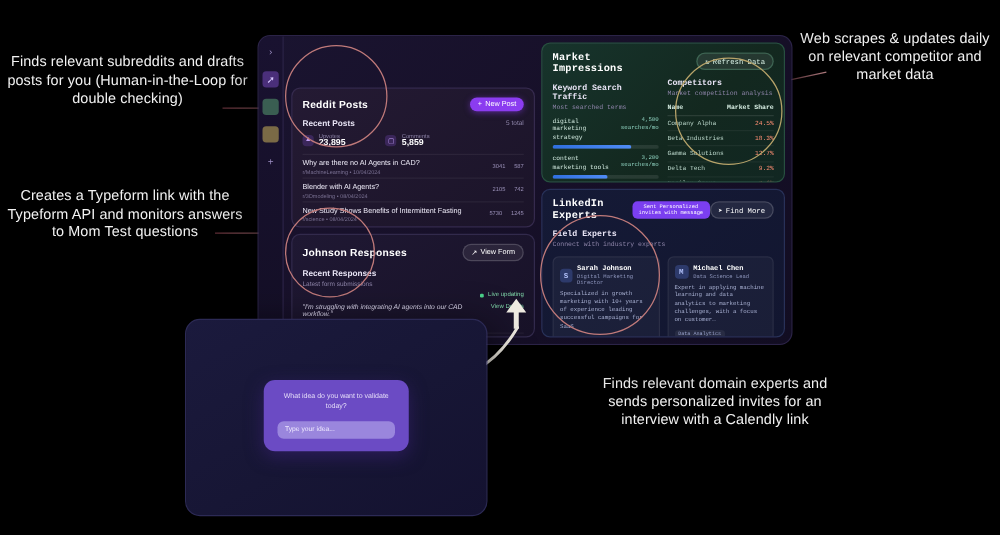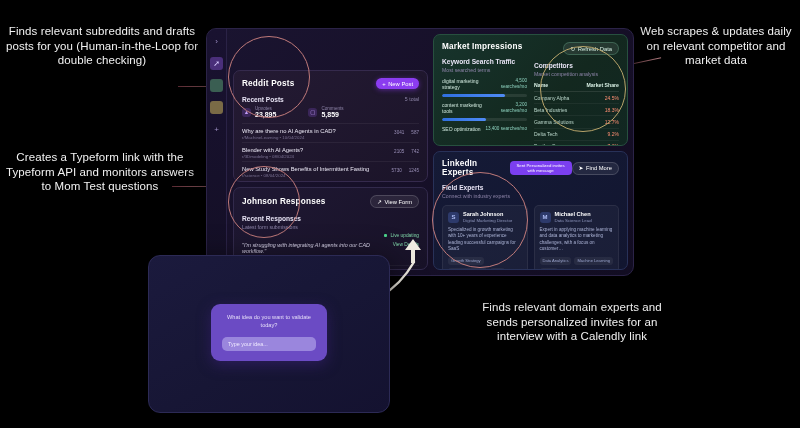--- a/index.html
+++ b/index.html
@@ -14,21 +14,21 @@
   
   .annot {
     position: absolute;
     color: #f2f2f2;
     font-size: 11.5px;
     line-height: 14.5px;
     text-align: center;
     font-weight: 500;
     letter-spacing: .1px;
   }
-  #annot-reddit   { left: 4px;   top: 24px;  width: 196px; }
+  #annot-reddit   { left: 4px;   top: 43px;  width: 196px; }
   #annot-typeform { left: 2px;   top: 150px; width: 196px; }
   #annot-scrape   { left: 636px; top: 24px;  width: 160px; }
   #annot-experts  { left: 468px; top: 300px; width: 208px; }
 
   .leader { position: absolute; background: linear-gradient(90deg,#5b2b33,#b07c80); height: 1px; transform-origin: left center; }
 
   
   #app-window {
     position: absolute; left: 206px; top: 28px; width: 428px; height: 248px;
     background: linear-gradient(135deg,#1a1430 0%, #171029 45%, #120d22 100%);
@@ -46,21 +46,21 @@
   }
   .side-ic { width: 13px; height: 13px; border-radius: 3px; display:flex; align-items:center; justify-content:center;
              font-size: 8px; color: #9d8fc4; }
   .side-ic.sel { background: #4a2f7a; color: #d8c9ff; }
   .side-ic.sq { background: #3a5e52; }
   .side-ic.sq2 { background: #7a6a46; }
 
   #content { position: absolute; left: 20px; top: 0; right: 0; bottom: 0; display: flex; gap: 5px; padding: 5px 5px 5px 6px; }
   .col { display: flex; flex-direction: column; gap: 5px; }
   .col-left { width: 196px; margin-top: 36px; }
-  .col-right { width: 196px; }
+  .col-right { width: 196px; font-family: Liberation Mono, monospace; }
 
   .panel { border-radius: 7px; padding: 7px 8px; position: relative; overflow: hidden; }
   .panel.reddit   { flex: 0 0 112px; background: linear-gradient(145deg,#241a33,#1b1429); border: 1px solid #352a4d; }
   .panel.typeform { flex: 1 1 auto;  background: linear-gradient(145deg,#1f1833,#181228); border: 1px solid #322a4c; }
   .panel.market   { flex: 0 0 112px; background: linear-gradient(135deg,#17342c,#13281f 60%,#112722); border: 1px solid #27503f; display:flex; gap:7px; }
   .panel.linkedin { flex: 1 1 auto;  background: linear-gradient(145deg,#151a36,#121630); border: 1px solid #283158; }
 
   .p-title { font-size: 8.2px; font-weight: 700; color: #ffffff; letter-spacing: .2px; }
   .p-sub   { font-size: 6.6px; font-weight: 700; color: #e8e4f5; margin-top: 7px; }
   .p-sub2  { font-size: 5.2px; color: #8d84a8; margin-top: 2px; }

